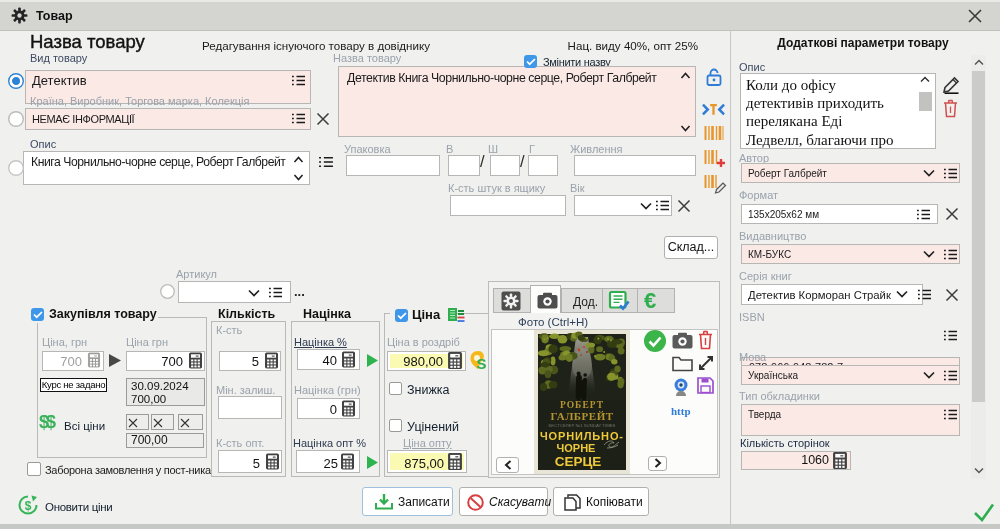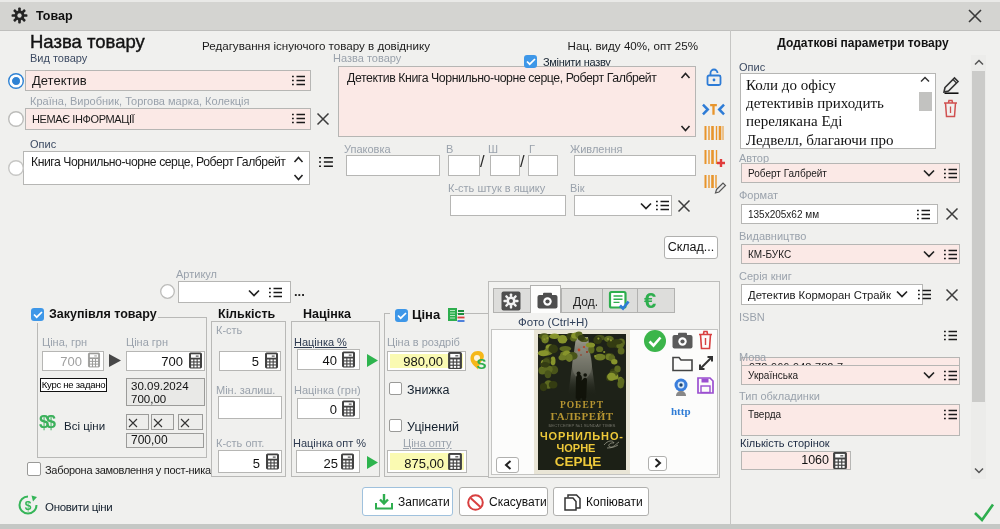--- a/index.html
+++ b/index.html
@@ -41,21 +41,21 @@
 <div class="abs" style="left:36px;top:9px;font-size:12.5px;font-weight:bold;color:#101010;">Товар</div>
 <svg style="left:967px;top:8px" width="16" height="16" viewBox="0 0 16 16">
     <path d="M2 2 L14 14 M14 2 L2 14" stroke="#3a3a3a" stroke-width="1.6"></path>
   </svg>
 
 <div class="abs" style="left:30px;top:31px;font-size:18.5px;color:#121212;-webkit-text-stroke:0.4px #121212;">Назва товару</div>
 <div class="abs" style="left:202px;top:39px;font-size:11.6px;color:#1b1b1b;">Редагування існуючого товару в довіднику</div>
 <div class="abs" style="left:540px;top:39px;width:158px;text-align:right;font-size:11.6px;color:#1b1b1b;">Нац. виду 40%, опт 25%</div>
 
 <div class="lbld" style="left:30px;top:52px;">Вид товару</div>
-<div class="fld pink" style="left:25px;top:70px;width:286px;height:21px;line-height:20px;padding-left:6px;font-size:13px;">Детектив</div>
+<div class="fld pink" style="left:25px;top:70px;width:286px;height:34px;line-height:20px;padding-left:6px;font-size:13px;">Детектив</div>
 <div class="lbl" style="left:30px;top:95px;">Країна, Виробник, Торгова марка, Колекція</div>
 <div class="fld pink" style="left:25px;top:108px;width:286px;height:22px;line-height:21px;padding-left:6px;font-size:11px;letter-spacing:-0.4px;">НЕМАЄ ІНФОРМАЦІЇ</div>
 <div class="lbld" style="left:30px;top:138px;">Опис</div>
 <div class="fld" style="left:23px;top:151px;width:287px;height:34px;padding:3px 0 0 7px;font-size:12.2px;letter-spacing:-0.45px;">Книга Чорнильно-чорне серце, Роберт Галбрейт</div>
 
 <div class="lbl" style="left:333px;top:52px;">Назва товару</div>
 <div class="ctext" style="left:543px;top:56px;font-size:11px;letter-spacing:-0.3px;">Змінити назву</div>
 <div class="fld pink" style="left:338px;top:66px;width:358px;height:71px;padding:4px 0 0 8px;font-size:12.3px;letter-spacing:-0.42px;">Детектив Книга Чорнильно-чорне серце, Роберт Галбрейт</div>
 
 <div class="lbl" style="left:344px;top:143px;">Упаковка</div>
@@ -163,21 +163,21 @@
 <div class="fld pink" style="left:741px;top:451px;width:110px;height:19px;"></div>
 <div class="num" style="left:741px;top:453px;width:88px;font-size:12.5px;">1060</div>
 
 <div class="abs" style="left:971px;top:55px;width:15px;height:424px;background:#ececea;"></div>
 <div class="abs" style="left:972px;top:71px;width:13px;height:331px;background:#cbcbc9;"></div>
 
 <div class="ctext" style="left:45px;top:501px;font-size:11.5px;letter-spacing:-0.3px;">Оновити ціни</div>
 <div class="btn" style="left:362px;top:487px;width:91px;height:29px;border-color:#9fc1dd;"></div>
 <div class="abs" style="left:398px;top:495px;font-size:12px;color:#111;">Записати</div>
 <div class="btn" style="left:459px;top:487px;width:89px;height:29px;"></div>
-<div class="abs" style="left:489px;top:495px;font-size:12px;color:#111;">Скасувати</div>
+<div class="abs" style="left:489px;top:495px;font-size:12px;color:#111;font-style:italic;">Скасувати</div>
 <div class="btn" style="left:553px;top:487px;width:96px;height:29px;"></div>
 <div class="abs" style="left:586px;top:495px;font-size:12px;color:#111;">Копіювати</div>
 
 <div class="abs" style="left:0;top:524px;width:1000px;height:5px;background:#c5c8c5;"></div>
 
 <svg style="left:8px;top:73px" width="16" height="16">
     <circle cx="8" cy="8" r="7.3" fill="#fff" stroke="#2e82d4" stroke-width="1.4"></circle>
     <circle cx="8" cy="8" r="4.6" fill="#2e82d4"></circle>
     <circle cx="8" cy="8" r="4.6" fill="none" stroke="#fff" stroke-width="1.2"></circle>
   </svg>

